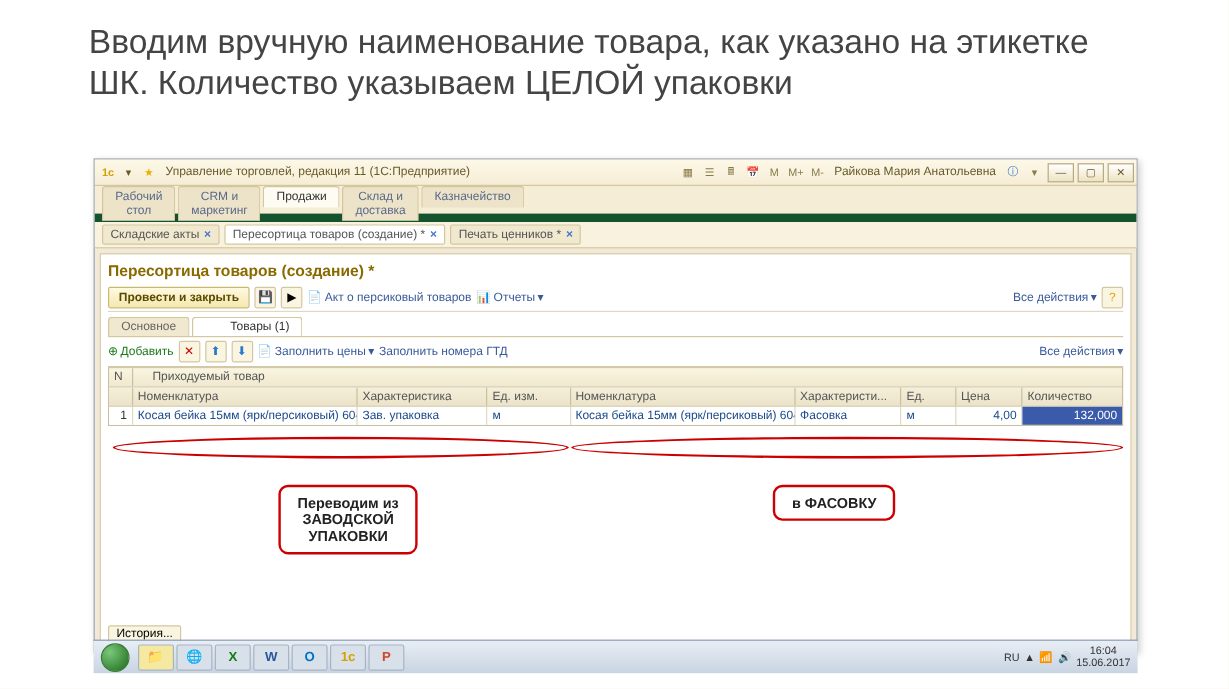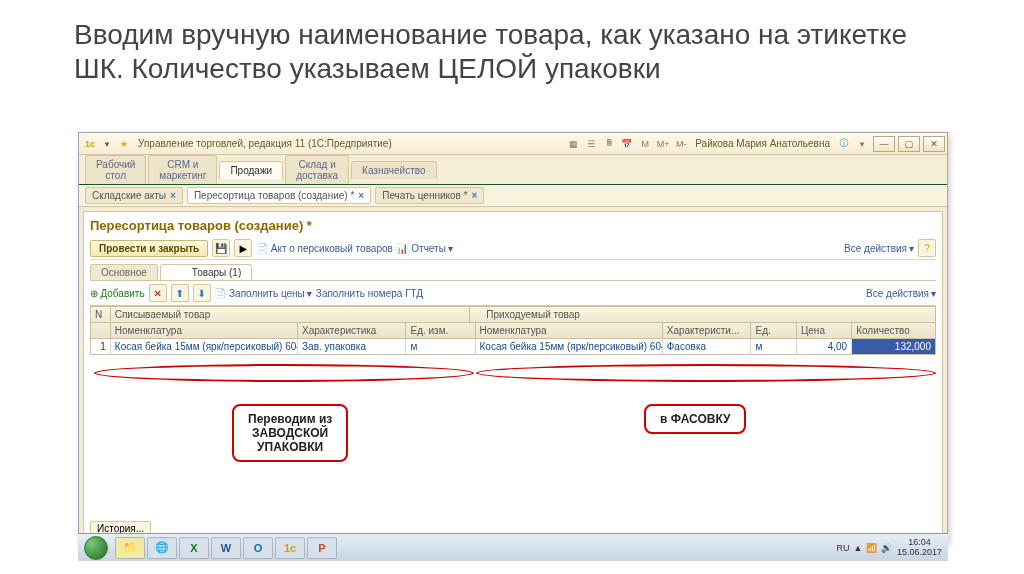--- a/index.html
+++ b/index.html
@@ -12,32 +12,32 @@
 .titlebar { height: 22px; background: linear-gradient(#fdf8e8,#f5edd5); display: flex; align-items: center; font-size: 10px; color: #6a5a2a; border-bottom: 1px solid #d4c7a0; }
 .titlebar .tb-left { display: flex; align-items: center; gap: 3px; padding: 0 4px; }
 .tb-ico { width: 14px; height: 14px; display: inline-flex; align-items: center; justify-content: center; font-size: 9px; }
 .tb-title { margin-left: 4px; }
 .tb-spacer { flex: 1; }
 .tb-right { display: flex; align-items: center; gap: 2px; padding-right: 2px; }
 .tb-icon { width: 16px; height: 14px; display: inline-flex; align-items: center; justify-content: center; font-size: 9px; color: #8a7a4a; }
 .tb-user { font-size: 10px; color: #6a5a2a; margin: 0 4px; }
 .win-btn { width: 22px; height: 16px; border: 1px solid #b8aa80; background: linear-gradient(#fff,#eee3c4); display: inline-flex; align-items: center; justify-content: center; font-size: 9px; margin-left: 1px; }
 
-.nav-tabs { height: 30px; background: #f5edd5; display: flex; align-items: center; padding: 0 6px; gap: 2px; border-bottom: 1px solid #14532d; }
+.nav-tabs { height: 30px; background: #f5edd5; display: flex; align-items: flex-start; padding: 0 6px; gap: 2px; border-bottom: 7px solid #14532d; }
 .nav-tab { padding: 3px 10px; font-size: 10px; color: #5a6a8a; background: #ece3c8; border: 1px solid #d4c7a0; border-bottom: none; border-radius: 3px 3px 0 0; text-align: center; line-height: 1.1; }
 .nav-tab.active { background: #fdfbf2; color: #333; }
 
 .doc-tabs { height: 22px; background: #f8f2de; display: flex; align-items: center; padding: 2px 6px; gap: 4px; border-bottom: 1px solid #d4c7a0; }
 .doc-tab { padding: 2px 6px; font-size: 10px; color: #555; background: #f0e8cf; border: 1px solid #d4c7a0; border-radius: 2px; display: flex; align-items: center; gap: 4px; }
 .doc-tab.active { background: #fff; }
 .doc-tab .x { color: #4a7ac8; font-weight: bold; cursor: pointer; }
 
 .content { background: #fff; border: 1px solid #d4c7a0; margin: 4px; height: 330px; padding: 4px 6px; position: relative; }
 .doc-title { font-size: 13px; font-weight: bold; color: #8a6a00; padding: 2px 0 4px; }
-.cmdbar { display: flex; align-items: center; gap: 4px; padding: 2px 0; border-bottom: 1px solid #e0d8c0; }
+.cmdbar { display: flex; gap: 4px; padding: 2px 0; border-bottom: 1px solid #e0d8c0; }
 .btn-primary { background: linear-gradient(#fff9e0,#f5e8b0); border: 1px solid #c8b870; padding: 2px 8px; font-size: 10px; font-weight: bold; color: #5a4a00; border-radius: 2px; }
 .btn-ico { width: 18px; height: 18px; border: 1px solid #d4c7a0; background: #faf5e0; display: inline-flex; align-items: center; justify-content: center; font-size: 10px; border-radius: 2px; }
 .link-btn { font-size: 10px; color: #3a5a9a; display: inline-flex; align-items: center; gap: 2px; }
 .cmd-spacer { flex: 1; }
 
 .sub-tabs { display: flex; gap: 2px; margin-top: 4px; }
 .sub-tab { padding: 2px 10px; font-size: 10px; border: 1px solid #d4c7a0; border-bottom: none; border-radius: 3px 3px 0 0; background: #f0e8cf; color: #666; }
 .sub-tab.active { background: #fff; color: #333; padding-left: 31px; }
 
 .grid-toolbar { display: flex; align-items: center; gap: 4px; padding: 3px 0; border-top: 1px solid #d4c7a0; border-bottom: 1px solid #d4c7a0; font-size: 10px; }
@@ -167,21 +167,20 @@
       <span class="link-btn">
           <span>Заполнить номера ГТД</span>
         </span>
       <div class="cmd-spacer"></div>
       <span class="link-btn"><span>Все действия</span> ▾</span>
     </div>
 
     <div class="grid">
       <div class="grid-header-row">
         <div class="gh c-n">N</div>
-        <div class="gh c-out">Списываемый товар</div>
         <div class="gh c-in" style="border-right:none">Приходуемый товар</div>
       </div>
       <div class="grid-subheader-row">
         <div class="gh c-n"></div>
         <div class="gh c-nom1">Номенклатура</div>
         <div class="gh c-char1">Характеристика</div>
         <div class="gh c-unit1">Ед. изм.</div>
         <div class="gh c-nom2">Номенклатура</div>
         <div class="gh c-char2">Характеристи...</div>
         <div class="gh c-unit2">Ед.</div>

